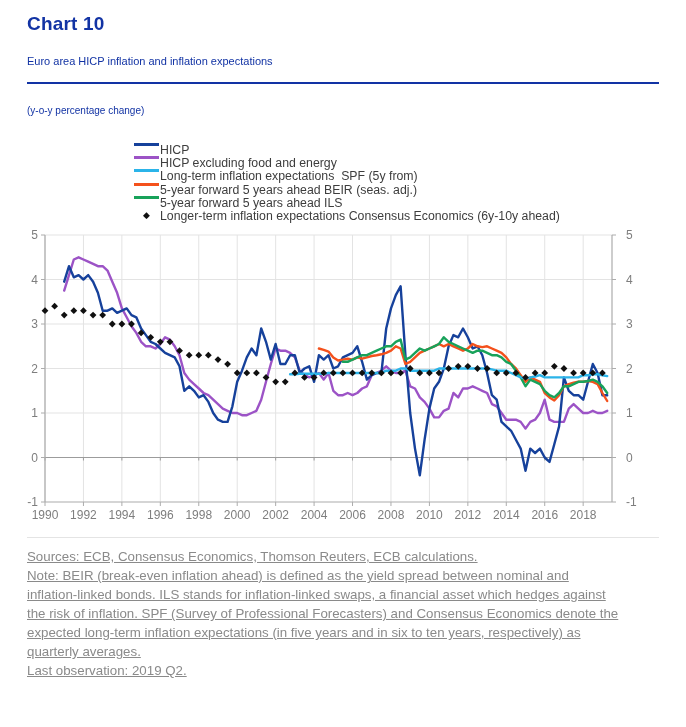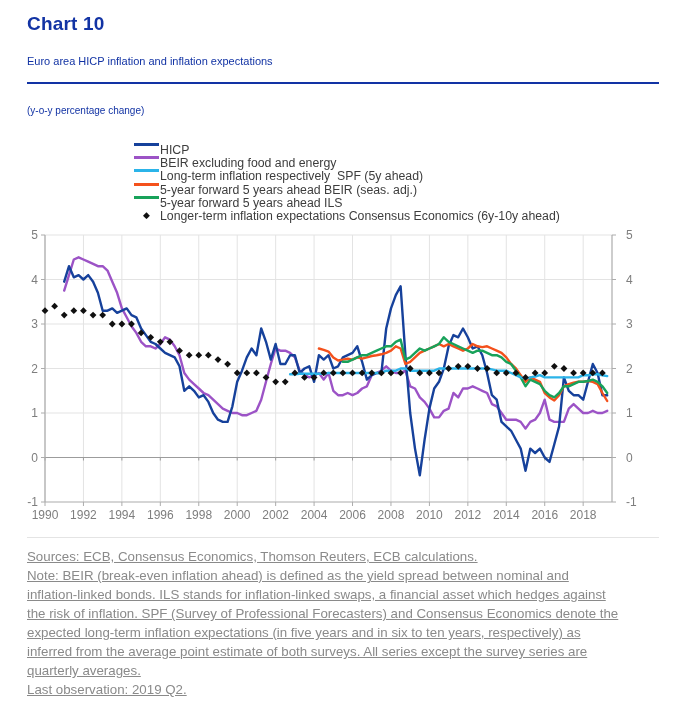--- a/index.html
+++ b/index.html
@@ -27,25 +27,25 @@
   <div class="title-rule"></div>
   <div class="unit-note">(y-o-y percentage change)</div>
 
   <div class="legend">
       <div class="legend-row">
         <span class="legend-swatch line" style="background: rgb(22, 65, 155);"></span>
         <span class="legend-label">HICP</span>
       </div>
       <div class="legend-row">
         <span class="legend-swatch line" style="background: rgb(156, 83, 198);"></span>
-        <span class="legend-label">BEIR excluding food and energy</span>
+        <span class="legend-label">HICP excluding food and energy</span>
       </div>
       <div class="legend-row">
         <span class="legend-swatch line" style="background: rgb(43, 180, 233);"></span>
-        <span class="legend-label">Long-term inflation respectively  SPF (5y ahead)</span>
+        <span class="legend-label">Long-term inflation expectations  SPF (5y from)</span>
       </div>
       <div class="legend-row">
         <span class="legend-swatch line" style="background: rgb(244, 81, 28);"></span>
         <span class="legend-label">5-year forward 5 years ahead BEIR (seas. adj.)</span>
       </div>
       <div class="legend-row">
         <span class="legend-swatch line" style="background: rgb(24, 162, 90);"></span>
         <span class="legend-label">5-year forward 5 years ahead ILS</span>
       </div>
       <div class="legend-row">
@@ -233,17 +233,16 @@
   </div>
 
   <div class="divider"></div>
 
   <div class="footer">
     <div>Sources: ECB, Consensus Economics, Thomson Reuters, ECB calculations.</div>
     <div>Note: BEIR (break-even inflation ahead) is defined as the yield spread between nominal and</div>
     <div>inflation-linked bonds. ILS stands for inflation-linked swaps, a financial asset which hedges against</div>
     <div>the risk of inflation. SPF (Survey of Professional Forecasters) and Consensus Economics denote the</div>
     <div>expected long-term inflation expectations (in five years and in six to ten years, respectively) as</div>
-    <div>inferred from the average point estimate of both surveys. All series except the survey series are</div>
     <div>quarterly averages.</div>
     <div>Last observation: 2019 Q2.</div>
   </div>
 </div>
 
 </body></html>

